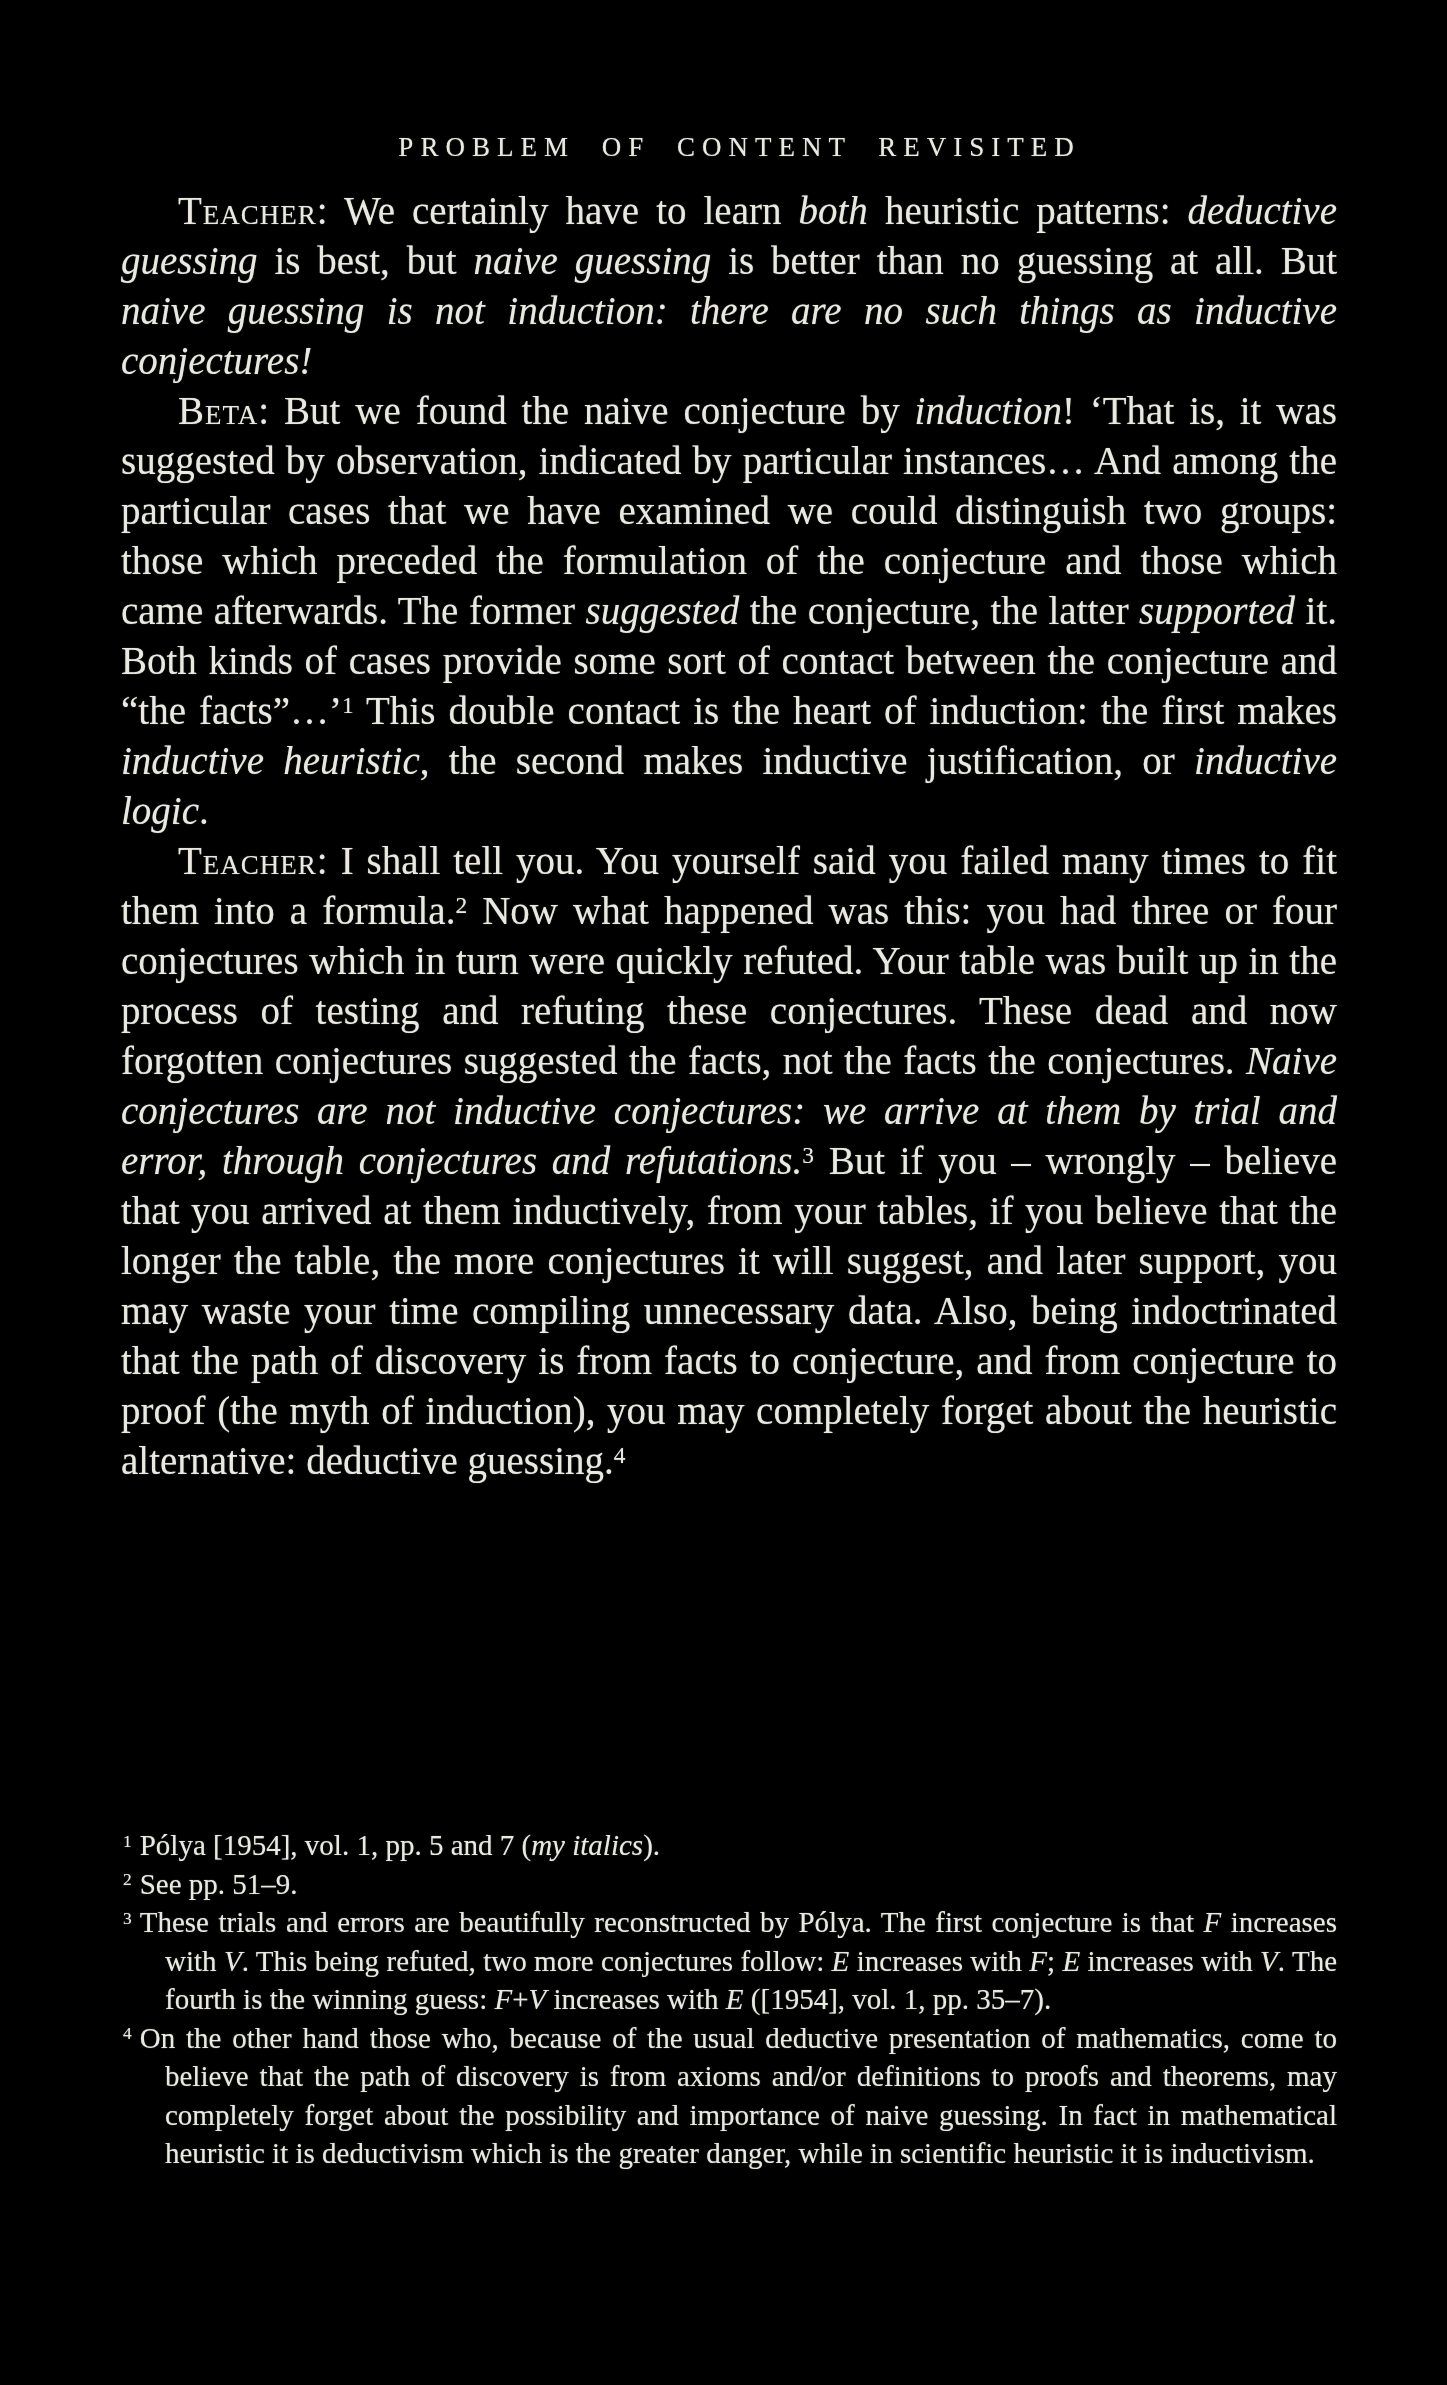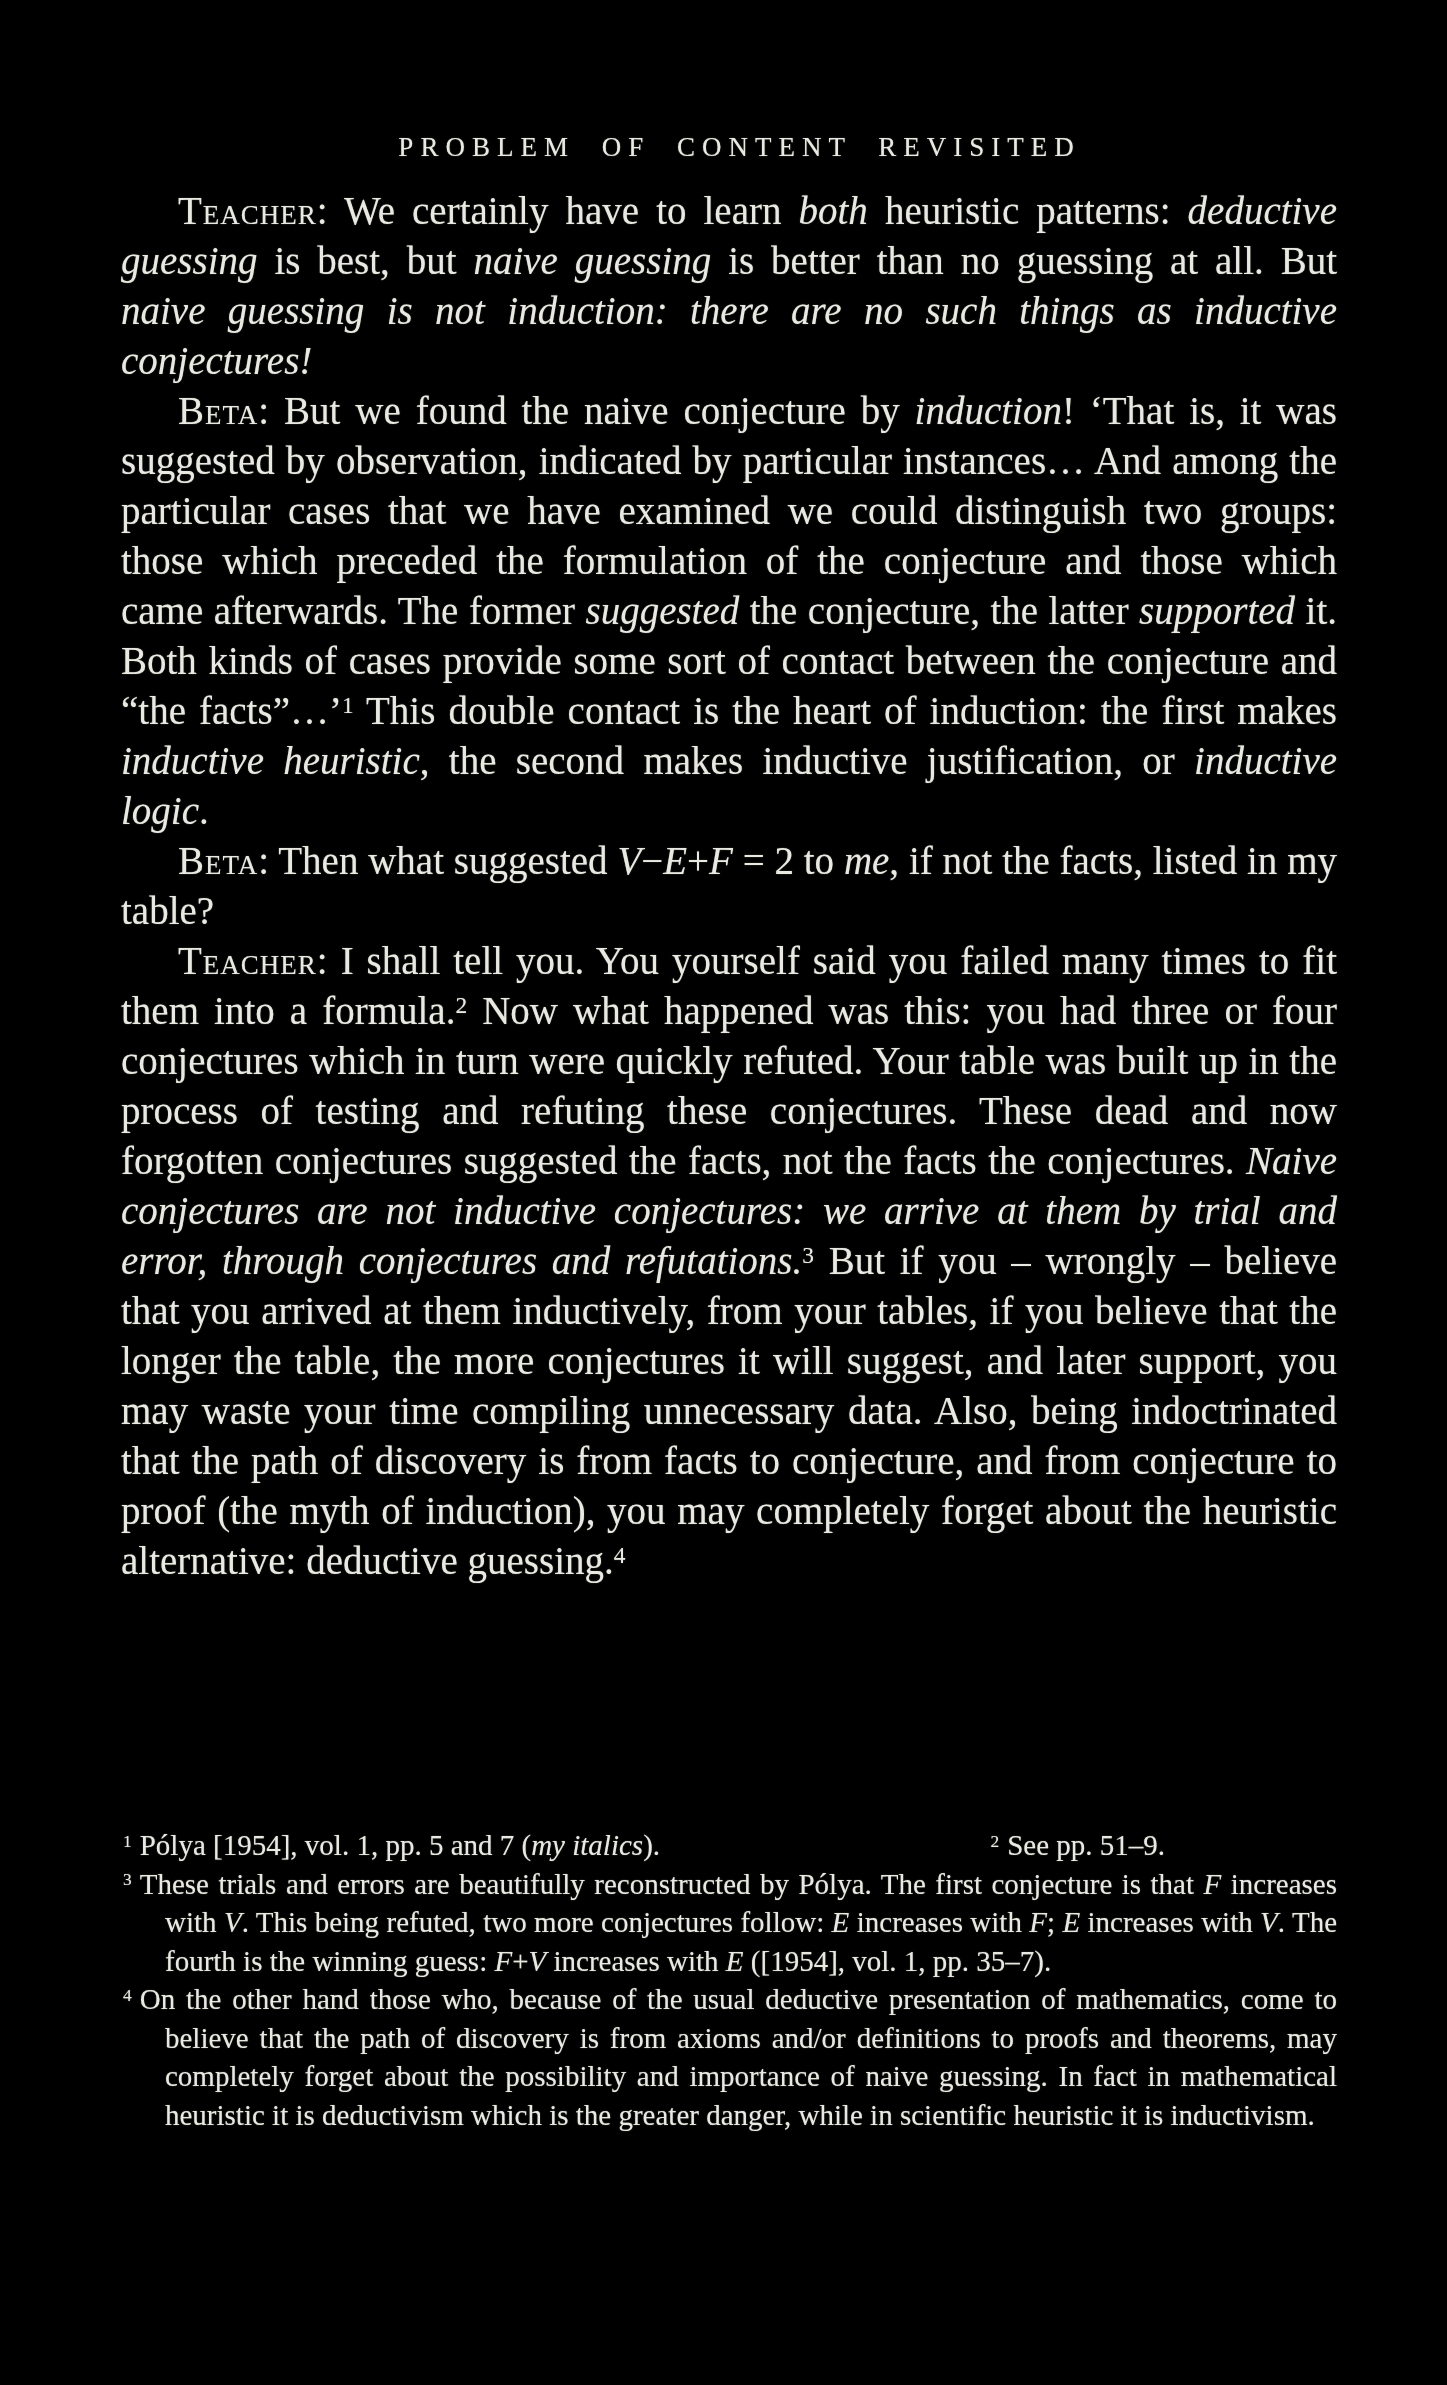--- a/index.html
+++ b/index.html
@@ -47,21 +47,21 @@
   }
   .footnotes {
     position: absolute;
     top: 1826px;
     left: 123px;
     width: 1214px;
     font-size: 29px;
     line-height: 38.5px;
     text-align: justify;
   }
-  .fn-row { margin: 0; }
+  .fn-row { margin: 0; flex-direction: column; }
   .fn-row.pair { display: flex; }
   .fn-row.pair .fn-first { flex: 0 0 68%; }
   .fn-row.pair .footnote:last-child { flex: 1; }
   .footnote { padding-left: 42px; text-indent: -42px; }
   sup.fn-num { margin-right: 8px; }
   .page-number {
     position: absolute;
     top: 2228px;
     left: 0;
     width: 100%;
@@ -71,21 +71,20 @@
   }
 </style>
 </head>
 <body>
 
 <div class="page">
   <h1 class="running-head">PROBLEM OF CONTENT REVISITED</h1>
   <section class="body-text">
       <p class="para indent"><span class="speaker">Teacher</span><span class="rn">: We certainly have to learn </span><span class="it">both</span><span class="rn"> heuristic patterns: </span><span class="it">deductive guessing</span><span class="rn"> is best, but </span><span class="it">naive guessing</span><span class="rn"> is better than no guessing at all. But </span><span class="it">naive guessing is not induction: there are no such things as inductive conjectures!</span></p>
       <p class="para indent"><span class="speaker">Beta</span><span class="rn">: But we found the naive conjecture by </span><span class="it">induction</span><span class="rn">! ‘That is, it was suggested by observation, indicated by particular instances… And among the particular cases that we have examined we could distinguish two groups: those which preceded the formulation of the conjecture and those which came afterwards. The former </span><span class="it">suggested</span><span class="rn"> the conjecture, the latter </span><span class="it">supported</span><span class="rn"> it. Both kinds of cases provide some sort of contact between the conjecture and “the facts”…’</span><sup class="fnref">1</sup><span class="rn"> This double contact is the heart of induction: the first makes </span><span class="it">inductive heuristic</span><span class="rn">, the second makes inductive justification, or </span><span class="it">inductive logic</span><span class="rn">.</span></p>
-      <p class="para indent"><span class="speaker">Beta</span><span class="rn">: Then what suggested </span><span class="it">V</span><span class="rn">−</span><span class="it">E</span><span class="rn">+</span><span class="it">F</span><span class="rn"> = 2 to </span><span class="it">me</span><span class="rn">, if not the facts, listed in my table?</span></p>
       <p class="para indent"><span class="speaker">Teacher</span><span class="rn">: I shall tell you. You yourself said you failed many times to fit them into a formula.</span><sup class="fnref">2</sup><span class="rn"> Now what happened was this: you had three or four conjectures which in turn were quickly refuted. Your table was built up in the process of testing and refuting these conjectures. These dead and now forgotten conjectures suggested the facts, not the facts the conjectures. </span><span class="it">Naive conjectures are not inductive conjectures: we arrive at them by trial and error, through conjectures and refutations.</span><sup class="fnref">3</sup><span class="rn"> But if you – wrongly – believe that you arrived at them inductively, from your tables, if you believe that the longer the table, the more conjectures it will suggest, and later support, you may waste your time compiling unnecessary data. Also, being indoctrinated that the path of discovery is from facts to conjecture, and from conjecture to proof (the myth of induction), you may completely forget about the heuristic alternative: deductive guessing.</span><sup class="fnref">4</sup></p>
     </section>
   <section class="footnotes">
       <div class="fn-row pair">
         <div class="footnote fn-first"><sup class="fn-num">1</sup><span class="rn">Pólya [1954], vol. 1, pp. 5 and 7 (</span><span class="it">my italics</span><span class="rn">).</span></div>
         <div class="footnote"><sup class="fn-num">2</sup><span class="rn">See pp. 51–9.</span></div>
       </div>
       <div class="fn-row">
         <div class="footnote"><sup class="fn-num">3</sup><span class="rn">These trials and errors are beautifully reconstructed by Pólya. The first conjecture is that </span><span class="it">F</span><span class="rn"> increases with </span><span class="it">V</span><span class="rn">. This being refuted, two more conjectures follow: </span><span class="it">E</span><span class="rn"> increases with </span><span class="it">F</span><span class="rn">; </span><span class="it">E</span><span class="rn"> increases with </span><span class="it">V</span><span class="rn">. The fourth is the winning guess: </span><span class="it">F</span><span class="rn">+</span><span class="it">V</span><span class="rn"> increases with </span><span class="it">E</span><span class="rn"> ([1954], vol. 1, pp. 35–7).</span></div>
       </div>

